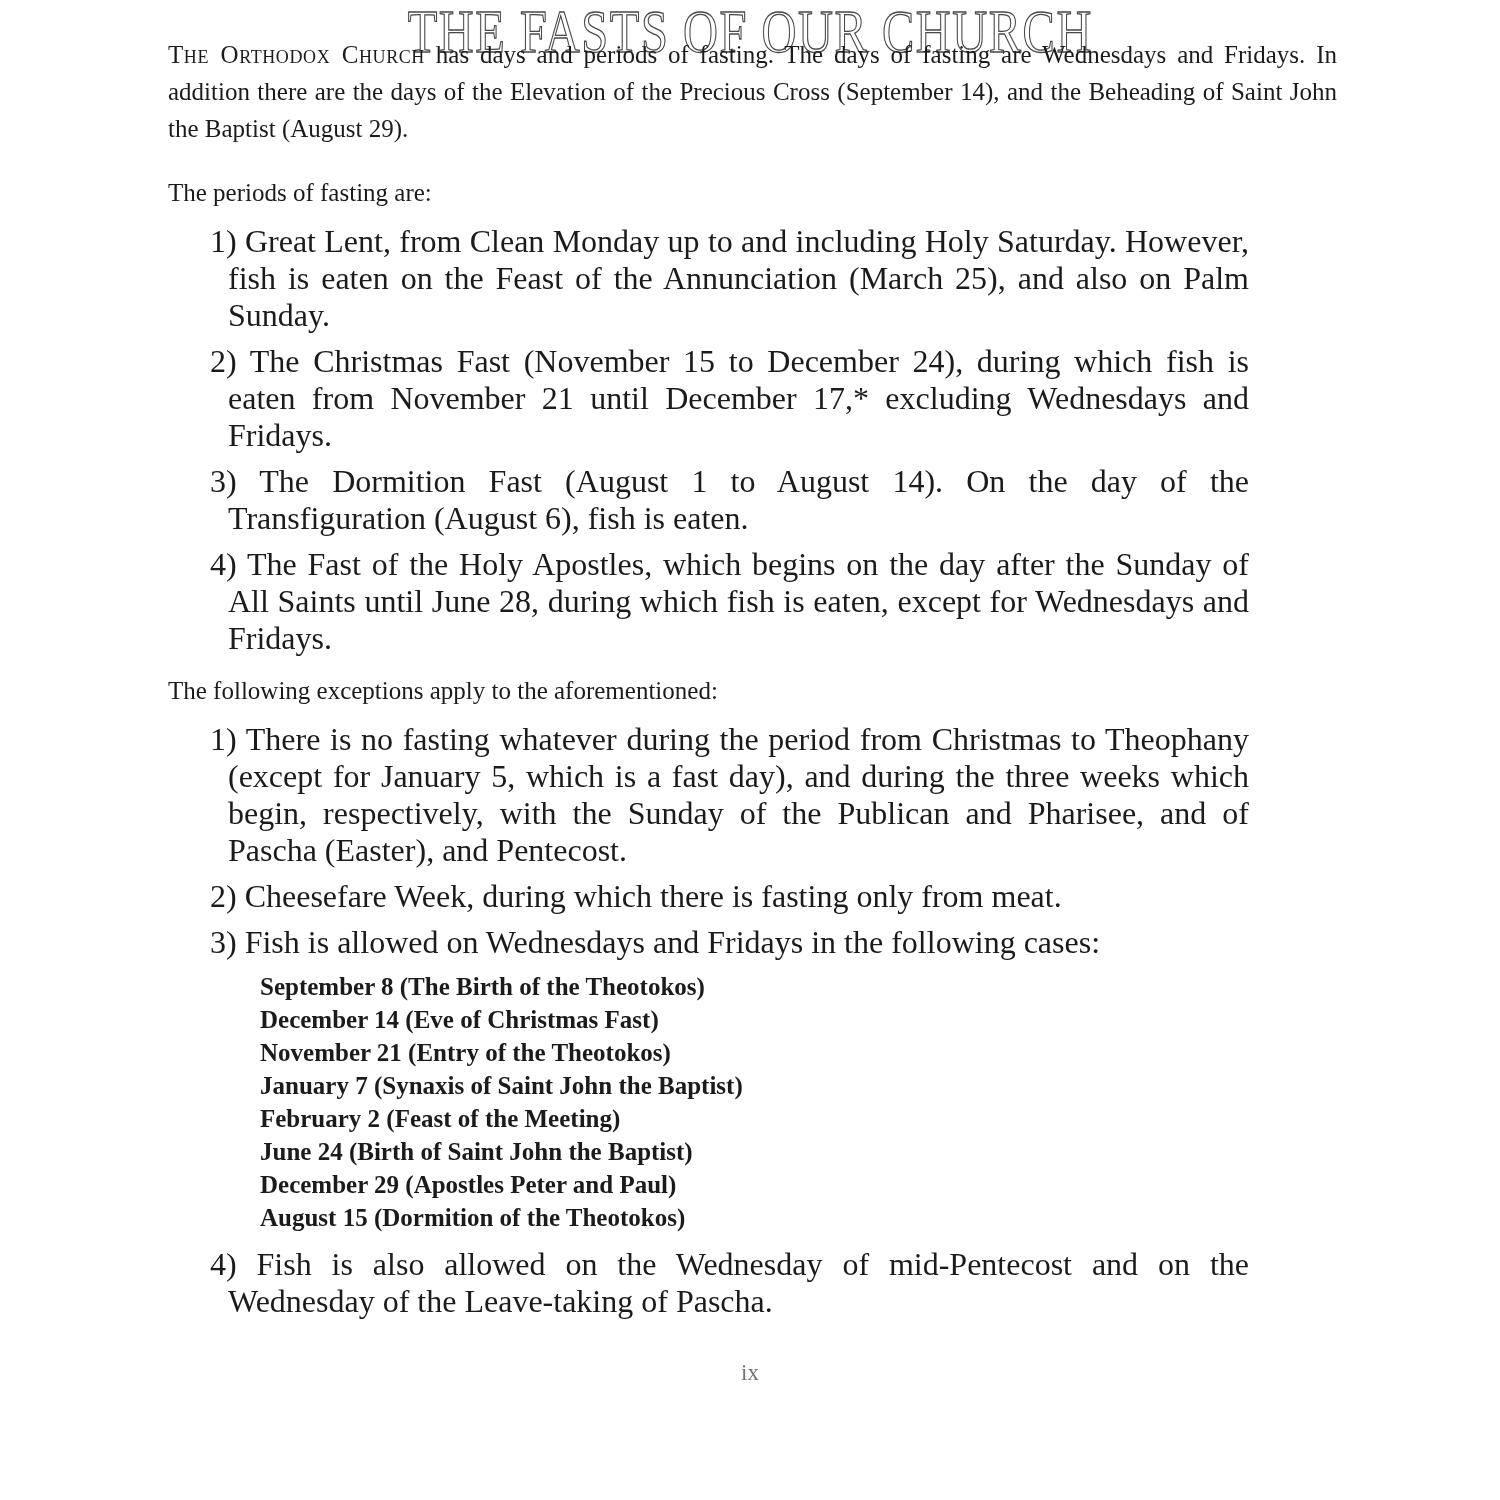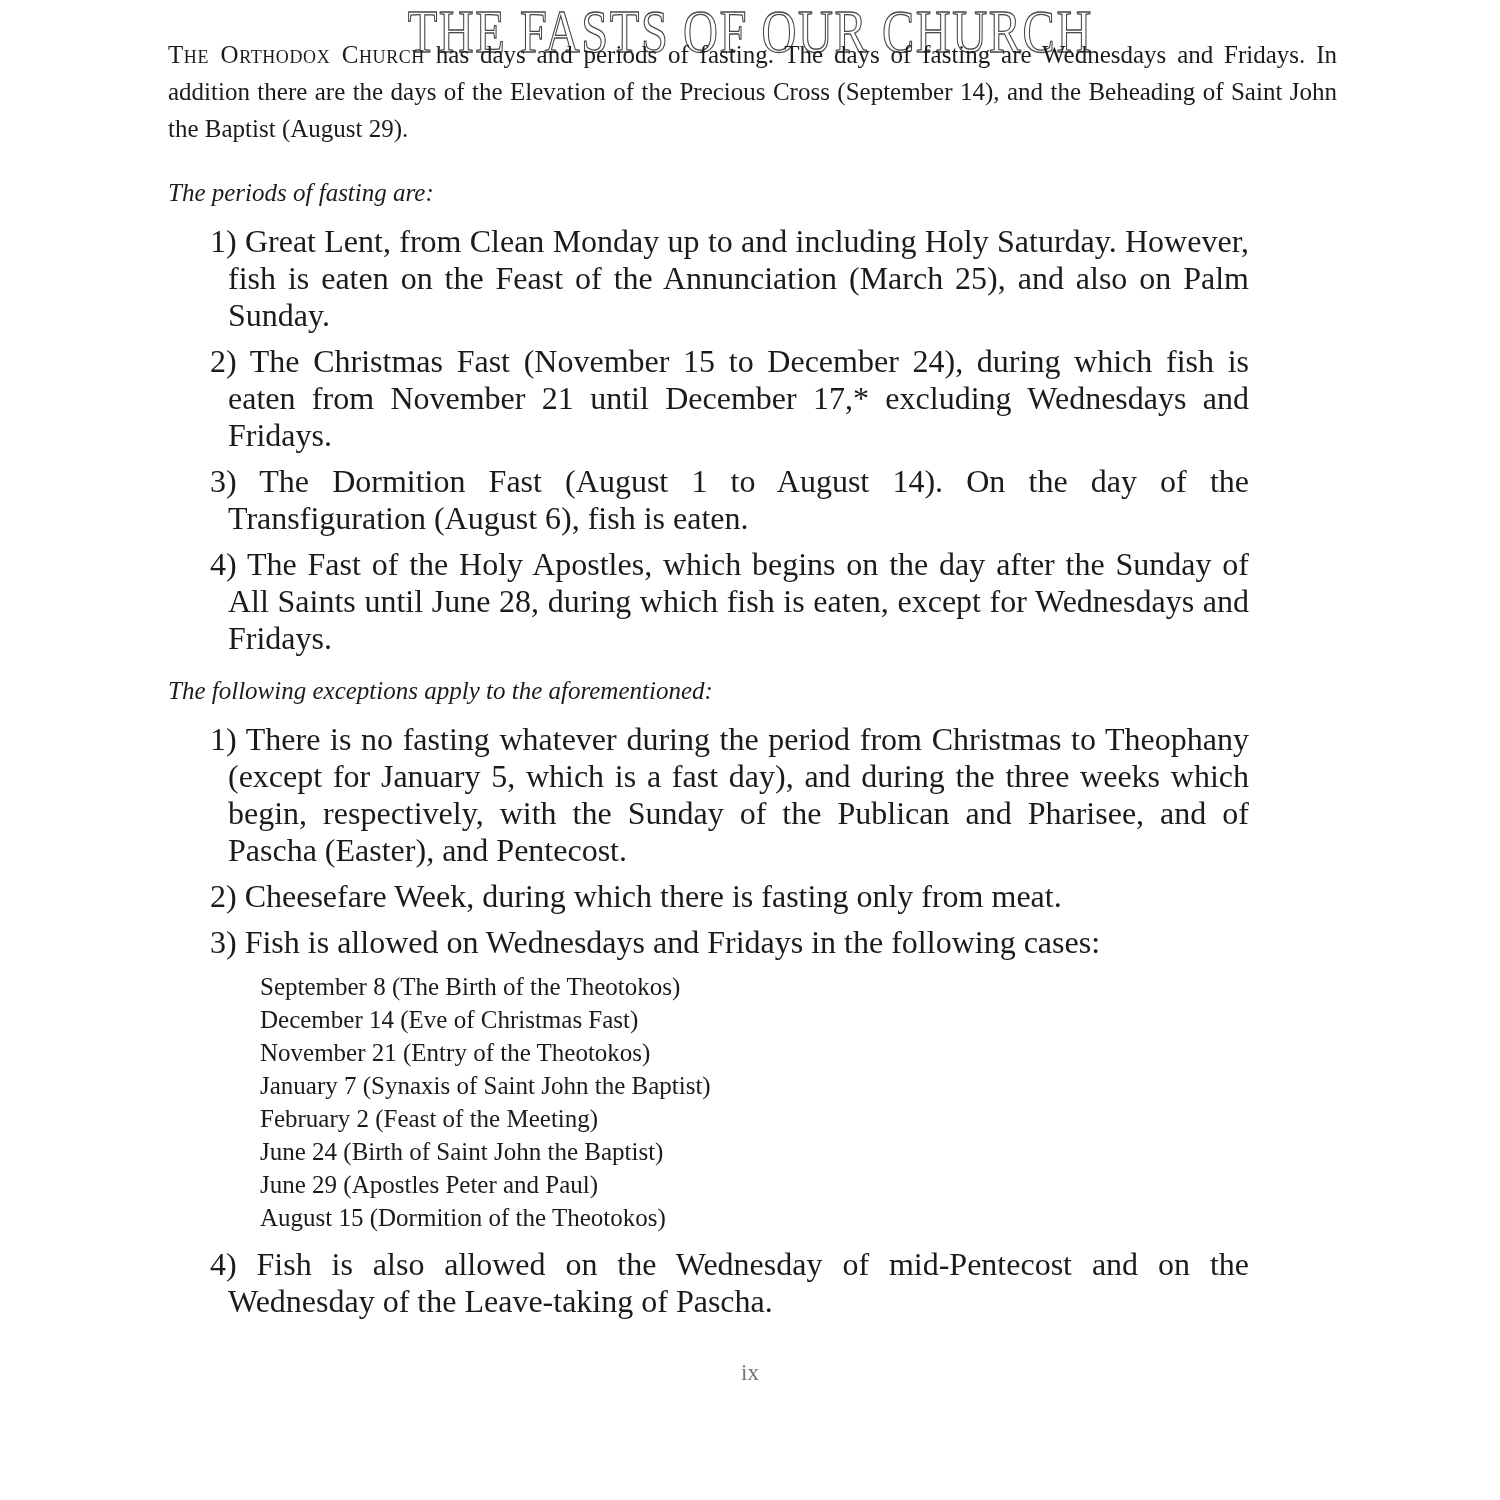--- a/index.html
+++ b/index.html
@@ -36,35 +36,36 @@
     transform-origin: center;
   }
   .body {
     font-size: 25px;
     line-height: 37px;
     margin: 0 0 27px 0;
   }
   .just { text-align: justify; }
   .sc { font-variant: small-caps; letter-spacing: 0.6px; }
   .intro { margin-top: 36px; }
-  .heading { margin: 15px 0 12px 0; font-style: italic; }
+  .heading { margin: 15px 0 12px 0; }
   .li {
     font-size: 32px;
     line-height: 37px;
     padding-left: 60px;
     text-indent: -18px;
     margin: 0 88px 9px 0;
   }
   .sublist {
     padding-left: 92px;
     margin: 2px 0 12px 0;
   }
   .subline {
     font-size: 25px;
     line-height: 33px;
+    font-weight: bold;
   }
   .folio {
     position: absolute;
     left: 0;
     right: 0;
     top: 1360px;
     text-align: center;
     font-size: 23px;
     color: #737373;
   }
@@ -100,21 +101,21 @@
       <div class="li just">2) Cheesefare Week, during which there is fasting only from meat.</div>
       <div class="li just">3) Fish is allowed on Wednesdays and Fridays in the following cases:</div>
 
       <div class="sublist">
         <div class="subline">September 8 (The Birth of the Theotokos)</div>
         <div class="subline">December 14 (Eve of Christmas Fast)</div>
         <div class="subline">November 21 (Entry of the Theotokos)</div>
         <div class="subline">January 7 (Synaxis of Saint John the Baptist)</div>
         <div class="subline">February 2 (Feast of the Meeting)</div>
         <div class="subline">June 24 (Birth of Saint John the Baptist)</div>
-        <div class="subline">June 29 (Apostles Peter and Paul)</div>
+        <div class="subline">December 29 (Apostles Peter and Paul)</div>
         <div class="subline">August 15 (Dormition of the Theotokos)</div>
       </div>
 
       <div class="li just">4) Fish is also allowed on the Wednesday of mid-Pentecost and on the Wednesday of the Leave-taking of Pascha.</div>
     </div>
 
   </div>
 
   <div class="folio">ix</div>
 

